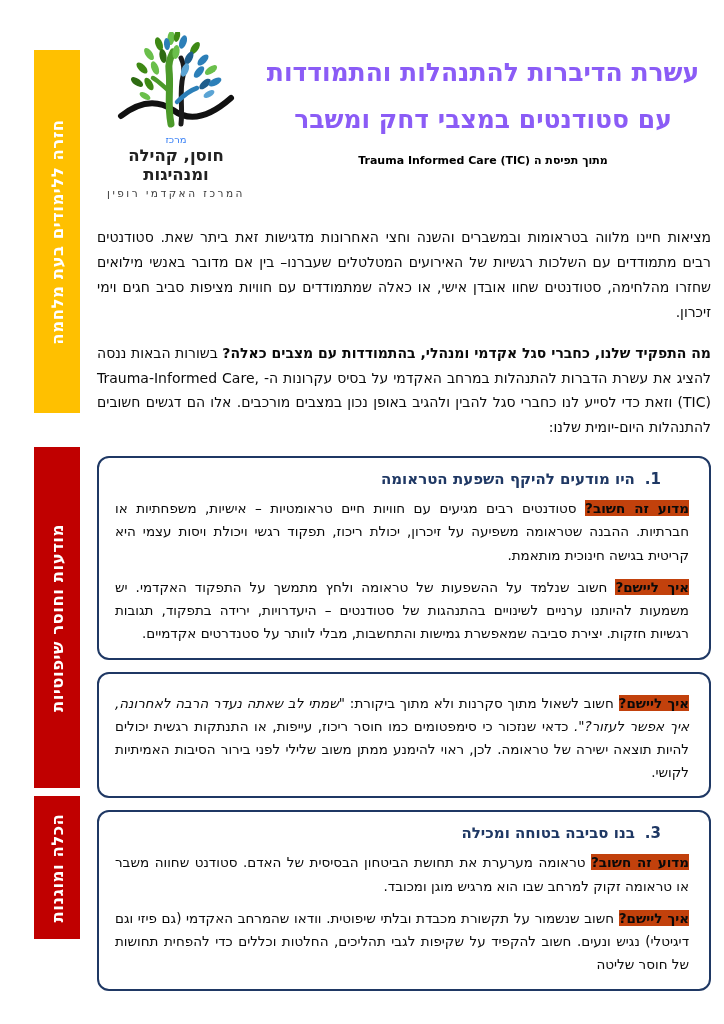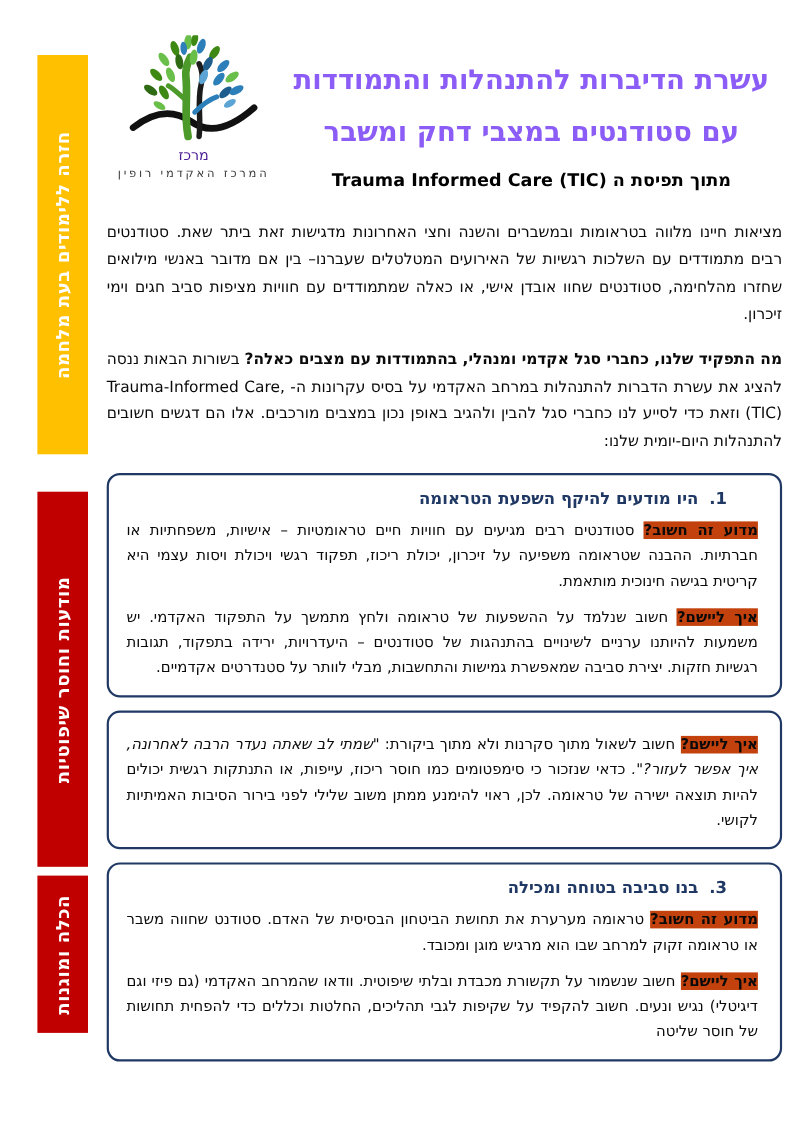--- a/index.html
+++ b/index.html
@@ -24,25 +24,25 @@
 
   
   .main { position:absolute; left:97px; top:26px; width:614px; direction:rtl; }
 
   .header-row { display:flex; align-items:flex-start; }
   .title-block { flex:1; text-align:center; padding-top:34px; }
   .title-line {
     color:#8b5cf6; font-weight:bold; font-size:25px; line-height:1.0;
     margin-bottom:22px; letter-spacing:0px;
   }
-  .subtitle { color:#000000; font-weight:bold; font-size:16px; margin-top:4px; }
+  .subtitle { color:#000000; font-weight:bold; font-size:11px; margin-top:4px; }
 
   .logo-block { width:158px; text-align:center; padding-top:6px; }
   .logo-tree { width:122px; height:104px; margin:0 auto; display:block; }
-  .logo-small  { font-size:13px;   color:#4c1d95; margin-top:-2px; text-align:center; }
+  .logo-small  { font-size:10px;   color:#3b82f6; margin-top:-2px; text-align:center; }
   .logo-name   { font-size:16.5px; color:#222; font-weight:bold; margin-top:1px; text-align:center; }
   .logo-sub    { font-size:10.5px; color:#3a3a3a; letter-spacing:2.5px; margin-top:3px; text-align:center; }
 
   .intro { margin-top:26px; }
   .intro p {
     font-size:14px; line-height:1.78; color:#0a0a0a;
     text-align:justify; margin-bottom:16px;
   }
   .intro .q-bold { font-weight:bold; }
 
@@ -115,20 +115,21 @@
             <ellipse cx="34" cy="52" rx="3.5" ry="7" fill="#3E8914" transform="rotate(-30 34 52)"></ellipse>
             <ellipse cx="90" cy="52" rx="3.5" ry="7" fill="#1F5E8C" transform="rotate(48 90 52)"></ellipse>
             <ellipse cx="100" cy="50" rx="3.5" ry="7" fill="#2C7FB8" transform="rotate(62 100 50)"></ellipse>
             <ellipse cx="52" cy="12" rx="3" ry="6" fill="#2C7FB8" transform="rotate(-5 52 12)"></ellipse>
             <ellipse cx="62" cy="4" rx="3" ry="6" fill="#3E8914" transform="rotate(12 62 4)"></ellipse>
             <ellipse cx="30" cy="64" rx="3" ry="6" fill="#6ABF4B" transform="rotate(-60 30 64)"></ellipse>
             <ellipse cx="94" cy="62" rx="3" ry="6" fill="#5BA4D4" transform="rotate(60 94 62)"></ellipse>
           </g>
         </svg>
         <div class="logo-small">מרכז</div>
+        <div class="logo-name">חוסן, קהילה ומנהיגות</div>
         <div class="logo-sub">המרכז האקדמי רופין</div>
       </div>
     </div>
 
     <div class="intro">
       <p>מציאות חיינו מלווה בטראומות ובמשברים והשנה וחצי האחרונות מדגישות זאת ביתר שאת. סטודנטים רבים מתמודדים עם השלכות רגשיות של האירועים המטלטלים  שעברנו– בין אם מדובר באנשי מילואים שחזרו מהלחימה, סטודנטים שחוו אובדן אישי, או כאלה שמתמודדים עם חוויות מציפות סביב חגים וימי זיכרון.</p>
       <p><span class="q-bold">מה התפקיד שלנו, כחברי סגל אקדמי ומנהלי, בהתמודדות עם מצבים כאלה?</span><span> בשורות הבאות ננסה להציג את עשרת הדברות להתנהלות במרחב האקדמי על בסיס עקרונות ה- Trauma-Informed Care, (TIC) וזאת כדי לסייע לנו כחברי סגל להבין ולהגיב באופן נכון במצבים מורכבים. אלו הם דגשים חשובים להתנהלות היום-יומית שלנו:</span></p>
     </div>
 
     <div class="tic-box">

